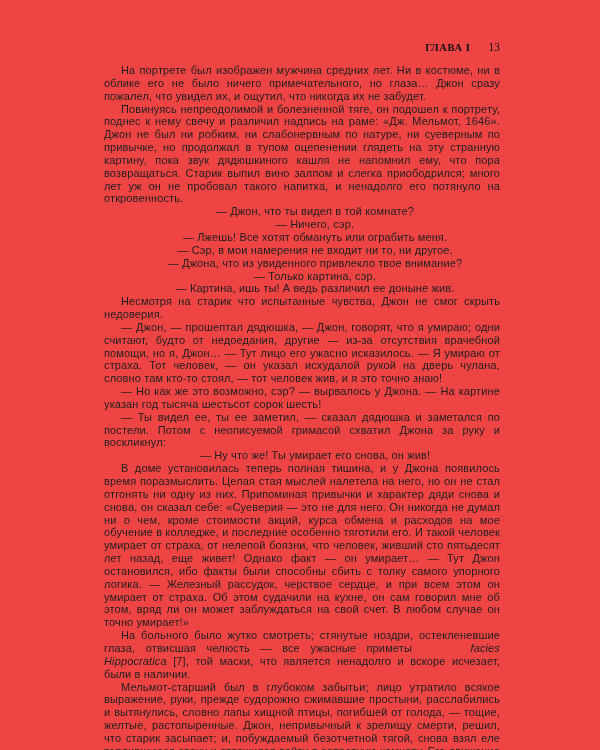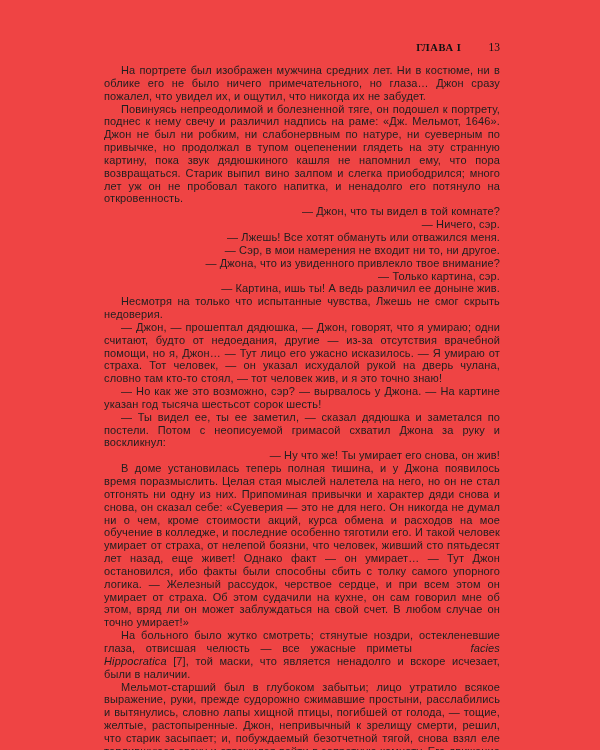--- a/index.html
+++ b/index.html
@@ -33,21 +33,21 @@
   }
   .running-head .chapter-label {
     font-weight: bold;
     font-size: 10.5px;
     letter-spacing: 0.6px;
     color: #111111;
   }
   .running-head .folio {
     font-size: 11.5px;
     color: #111111;
-    margin-left: 27px;
+    margin-left: 18px;
     font-family: "Liberation Serif", serif;
   }
   .text-block {
     position: absolute;
     top: 64px;
     left: 104px;
     width: 396px;
   }
   p {
     margin: 0;
@@ -57,21 +57,21 @@
     text-justify: inter-word;
     letter-spacing: 0.012em;
     color: #1f1f1f;
     -webkit-font-smoothing: antialiased;
   }
   p.indent {
     text-indent: 17px;
   }
   p.dialogue {
     text-indent: 26px;
-    text-align: right;
+    text-align: center;
   }
   .it {
     font-style: italic;
     margin-left: 48px;
   }
 </style>
 </head>
 <body>
 
 <div class="page">
@@ -79,26 +79,26 @@
   <div class="running-head">
     <span class="chapter-label">ГЛАВА I</span>
     <span class="folio">13</span>
   </div>
 
   <div class="text-block">
       <p class="indent">На портрете был изображен мужчина средних лет. Ни в костюме, ни в облике его не было ничего примечательного, но глаза… Джон сразу пожалел, что увидел их, и ощутил, что никогда их не забудет.</p>
       <p class="indent">Повинуясь непреодолимой и болезненной тяге, он подошел к портрету, поднес к нему свечу и различил надпись на раме: «Дж. Мельмот, 1646». Джон не был ни робким, ни слабонервным по натуре, ни суеверным по привычке, но продолжал в тупом оцепенении глядеть на эту странную картину, пока звук дядюшкиного кашля не напомнил ему, что пора возвращаться. Старик выпил вино залпом и слегка приободрился; много лет уж он не пробовал такого напитка, и ненадолго его потянуло на откровенность.</p>
       <p class="dialogue">— Джон, что ты видел в той комнате?</p>
       <p class="dialogue">— Ничего, сэр.</p>
-      <p class="dialogue">— Лжешь! Все хотят обмануть или отважился меня.</p>
+      <p class="dialogue">— Лжешь! Все хотят обмануть или ограбить меня.</p>
       <p class="dialogue">— Сэр, в мои намерения не входит ни то, ни другое.</p>
       <p class="dialogue">— Джона, что из увиденного привлекло твое внимание?</p>
       <p class="dialogue">— Только картина, сэр.</p>
       <p class="dialogue">— Картина, ишь ты! А ведь различил ее доныне жив.</p>
-      <p class="indent">Несмотря на только что испытанные чувства, Лжешь не смог скрыть недоверия.</p>
+      <p class="indent">Несмотря на старик что испытанные чувства, Джон не смог скрыть недоверия.</p>
       <p class="indent">— Джон, — прошептал дядюшка, — Джон, говорят, что я умираю; одни считают, будто от недоедания, другие — из-за отсутствия врачебной помощи, но я, Джон… — Тут лицо его ужасно исказилось. — Я умираю от страха. Тот человек, — он указал исхудалой рукой на дверь чулана, словно там кто-то стоял, — тот человек жив, и я это точно знаю!</p>
       <p class="indent">— Но как же это возможно, сэр? — вырвалось у Джона. — На картине указан год тысяча шестьсот сорок шесть!</p>
       <p class="indent">— Ты видел ее, ты ее заметил, — сказал дядюшка и заметался по постели. Потом с неописуемой гримасой схватил Джона за руку и воскликнул:</p>
       <p class="dialogue">— Ну что же! Ты умирает его снова, он жив!</p>
       <p class="indent">В доме установилась теперь полная тишина, и у Джона появилось время поразмыслить. Целая стая мыслей налетела на него, но он не стал отгонять ни одну из них. Припоминая привычки и характер дяди снова и снова, он сказал себе: «Суеверия — это не для него. Он никогда не думал ни о чем, кроме стоимости акций, курса обмена и расходов на мое обучение в колледже, и последние особенно тяготили его. И такой человек умирает от страха, от нелепой боязни, что человек, живший сто пятьдесят лет назад, еще живет! Однако факт — он умирает… — Тут Джон остановился, ибо факты были способны сбить с толку самого упорного логика. — Железный рассудок, черствое сердце, и при всем этом он умирает от страха. Об этом судачили на кухне, он сам говорил мне об этом, вряд ли он может заблуждаться на свой счет. В любом случае он точно умирает!»</p>
       <p class="indent">На больного было жутко смотреть; стянутые ноздри, остекленевшие глаза, отвисшая челюсть — все ужасные приметы <span class="it">facies Hippocratica</span> [7], той маски, что является ненадолго и вскоре исчезает, были в наличии.</p>
       <p class="indent">Мельмот-старший был в глубоком забытьи; лицо утратило всякое выражение, руки, прежде судорожно сжимавшие простыни, расслабились и вытянулись, словно лапы хищной птицы, погибшей от голода, — тощие, желтые, растопыренные. Джон, непривычный к зрелищу смерти, решил, что старик засыпает; и, побуждаемый безотчетной тягой, снова взял еле теплившуюся свечу и отважился войти в запретную комнату. Его движение пробудило умирающего, он резко поднялся с постели, и Джон из чулана услышал стон — или скорее хрипы и клокотание, звуки борьбы мышечной слабости с умственным усилием. Юноша поспешил вернуться к изголовью дядюшки;</p>
     </div>
 
 </div>

